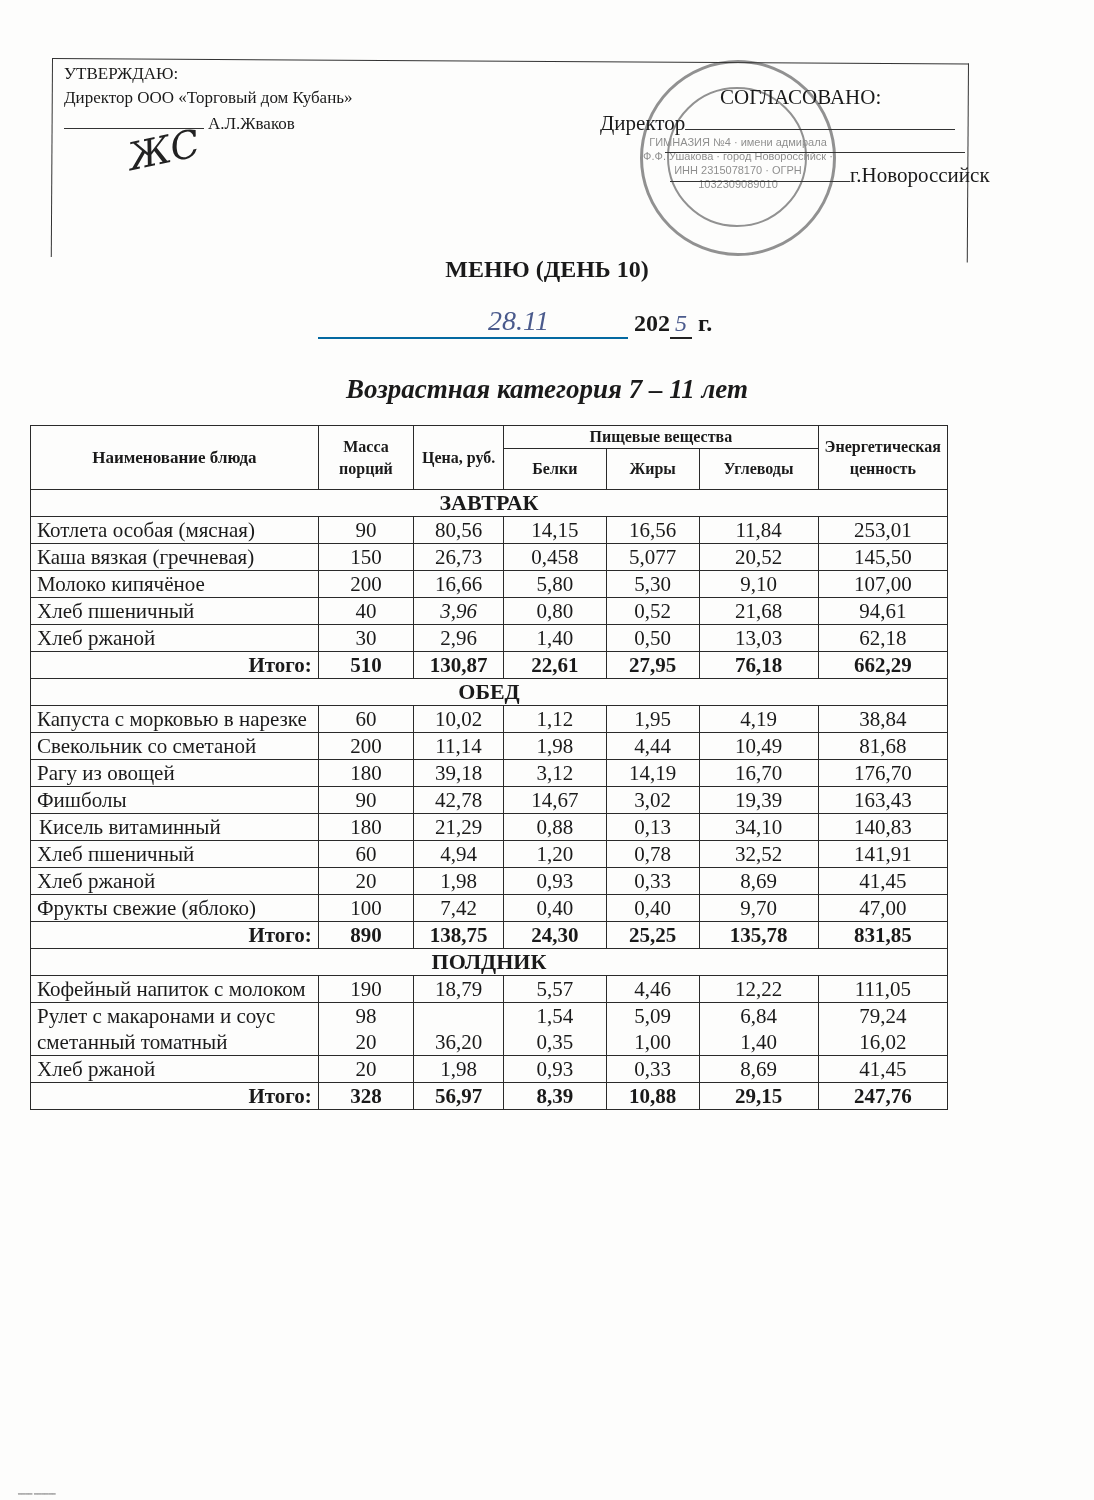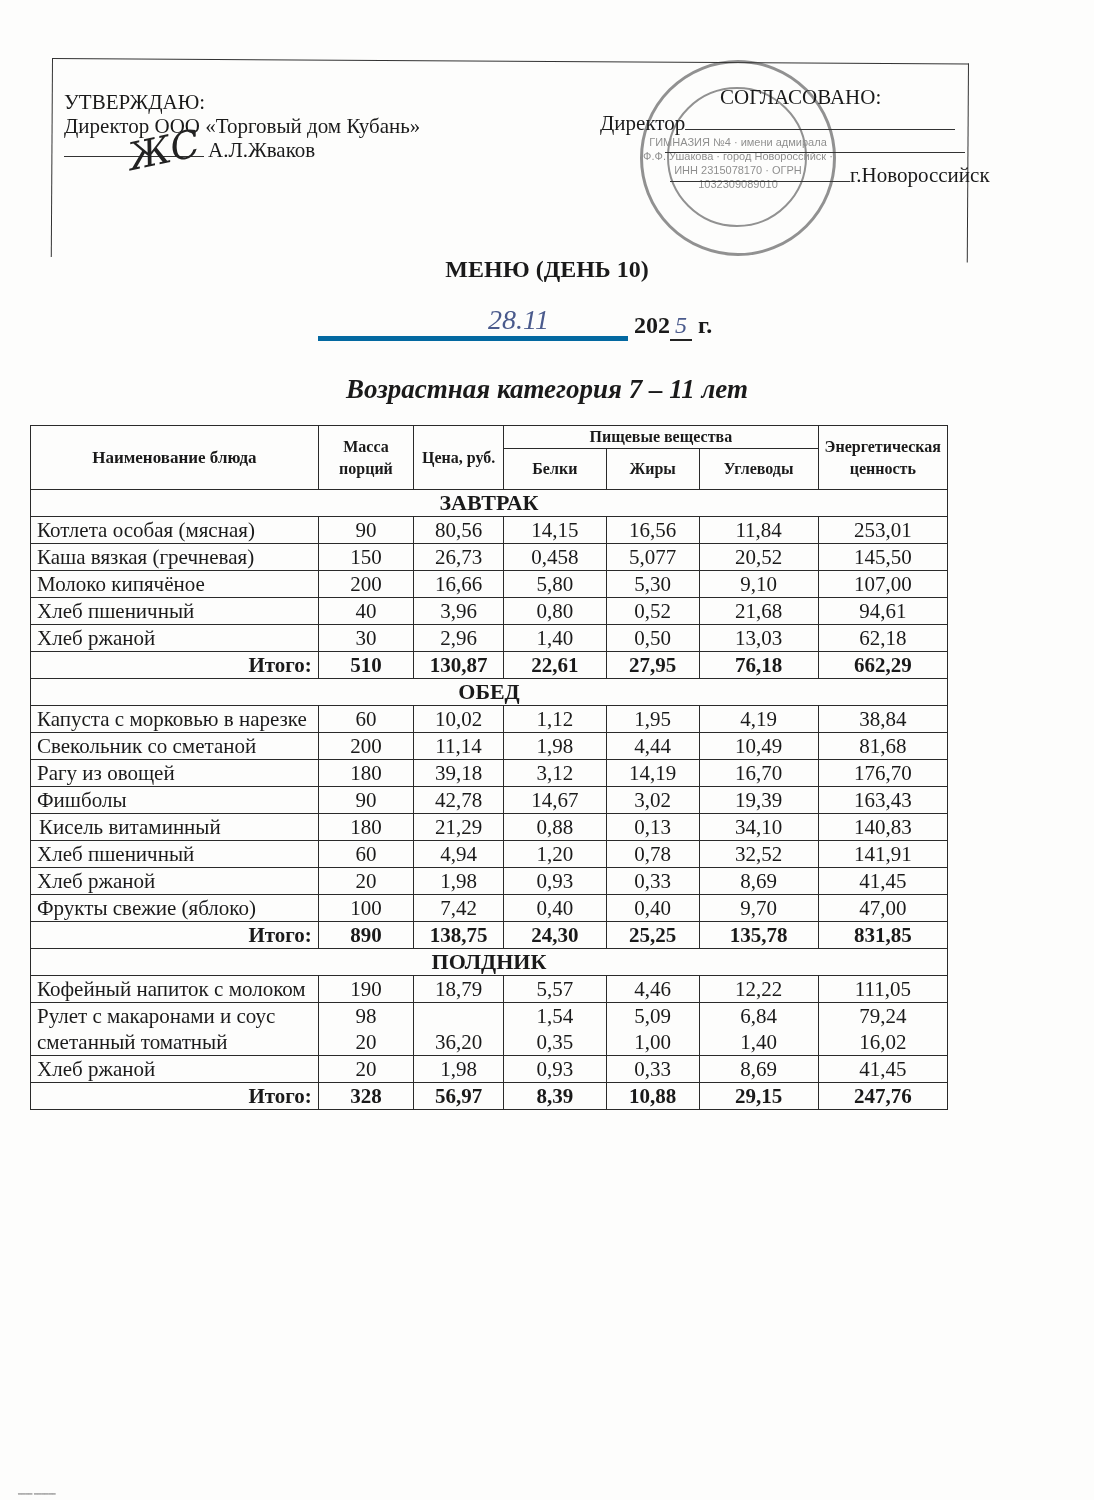--- a/index.html
+++ b/index.html
@@ -6,42 +6,42 @@
   body {
     width: 1094px; height: 1500px; position: relative; overflow: hidden;
     font-family: "Liberation Serif", "DejaVu Serif", serif; color: #1a1a1a;
     background: #fdfdfc;
   }
   .approve-box {
     position: absolute; left: 52px; top: 58px; width: 915px; height: 198px;
     border-top: 1.5px solid #333; border-left: 1.5px solid #333; border-right: 1.5px solid #333;
     transform: rotate(0.35deg); transform-origin: left top;
   }
-  .approve-left { position: absolute; left: 64px; top: 62px; font-size: 21px; line-height: 24px; margin-top: 28px; }
+  .approve-left { position: absolute; left: 64px; top: 62px; font-size: 17px; line-height: 24px; }
   .approve-left .sig-line { display: inline-block; width: 140px; border-bottom: 1.5px solid #333; margin-right: 4px; height: 18px; }
   .approve-right { position: absolute; left: 600px; top: 90px; font-size: 21px; line-height: 26px; }
   .approve-right .title { position: absolute; left: 120px; top: -6px; }
   .approve-right .row2 { position: absolute; left: 0; top: 20px; white-space: nowrap; }
   .approve-right .row2 .line { display:inline-block; width: 270px; border-bottom: 1.5px solid #333; height: 18px; }
   .approve-right .line3 { position: absolute; left: 65px; top: 62px; width: 300px; border-bottom: 1.5px solid #333; }
   .approve-right .row4 { position: absolute; left: 70px; top: 72px; white-space: nowrap; }
   .approve-right .row4 .line { display:inline-block; width: 180px; border-bottom: 1.5px solid #333; height: 18px; }
   .stamp {
     position: absolute; left: 640px; top: 60px; width: 190px; height: 190px;
     border: 3px solid #3a3a3a; border-radius: 50%; opacity: 0.55;
   }
   .stamp::after {
     content: ""; position: absolute; left: 24px; top: 24px; width: 136px; height: 136px;
     border: 2px solid #3a3a3a; border-radius: 50%;
   }
   .stamp-text { position: absolute; left: 0; top: 72px; width: 190px; text-align: center; font-family: "Liberation Sans", sans-serif; font-size: 11px; line-height: 14px; color: #333; }
   .signature-mark { position: absolute; left: 128px; top: 128px; font-family: "DejaVu Serif", serif; font-style: italic; font-size: 38px; color: #222; transform: rotate(-12deg); }
   .doc-title { position: absolute; left: 0; width: 1094px; top: 256px; text-align: center; font-weight: bold; font-size: 24px; }
   .date-row { position: absolute; left: 318px; top: 310px; font-size: 24px; font-weight: bold; white-space: nowrap; }
-  .date-row .blank { display: inline-block; width: 310px; border-bottom: 5px solid #0369a1; position: relative; height: 26px; vertical-align: bottom; }
+  .date-row .blank { display: inline-block; width: 310px; border-bottom: 2px solid #0369a1; position: relative; height: 26px; vertical-align: bottom; }
   .date-row .hand { position: absolute; left: 170px; top: -6px; font-style: italic; font-weight: normal; color: #4a5a8c; font-size: 28px; }
   .date-row .year-hand { display: inline-block; border-bottom: 2px solid #222; font-style: italic; font-weight: normal; color: #4a5a8c; width: 22px; text-align: center; }
   .age-cat { position: absolute; left: 0; width: 1094px; top: 374px; text-align: center; font-weight: bold; font-style: italic; font-size: 27px; }
 
   table.menu {
     position: absolute; left: 30px; top: 425px; width: 918px;
     border-collapse: collapse; font-size: 21px;
   }
   table.menu td, table.menu th { border: 1.5px solid #2a2a2a; padding: 0 6px; line-height: 26px; }
   table.menu th { font-weight: bold; font-size: 16px; line-height: 22px; text-align: center; }
@@ -130,21 +130,21 @@
         <td class="c-mass" style="white-space: pre-line;">200</td>
         <td class="c-price" style="white-space: pre-line;">16,66</td>
         <td class="c-num" style="white-space: pre-line;">5,80</td>
         <td class="c-num" style="white-space: pre-line;">5,30</td>
         <td class="c-num" style="white-space: pre-line;">9,10</td>
         <td class="c-num" style="white-space: pre-line; margin-left: 43px;">107,00</td>
       </tr>
       <tr>
         <td class="c-name" style="white-space: pre-line;">Хлеб пшеничный</td>
         <td class="c-mass" style="white-space: pre-line;">40</td>
-        <td class="c-price" style="white-space: pre-line;">3,96</td>
+        <td class="c-price" style="white-space: pre-line; font-style: italic;">3,96</td>
         <td class="c-num" style="white-space: pre-line;">0,80</td>
         <td class="c-num" style="white-space: pre-line;">0,52</td>
         <td class="c-num" style="white-space: pre-line;">21,68</td>
         <td class="c-num" style="white-space: pre-line;">94,61</td>
       </tr>
       <tr>
         <td class="c-name" style="white-space: pre-line;">Хлеб ржаной</td>
         <td class="c-mass" style="white-space: pre-line;">30</td>
         <td class="c-price" style="white-space: pre-line;">2,96</td>
         <td class="c-num" style="white-space: pre-line;">1,40</td>

